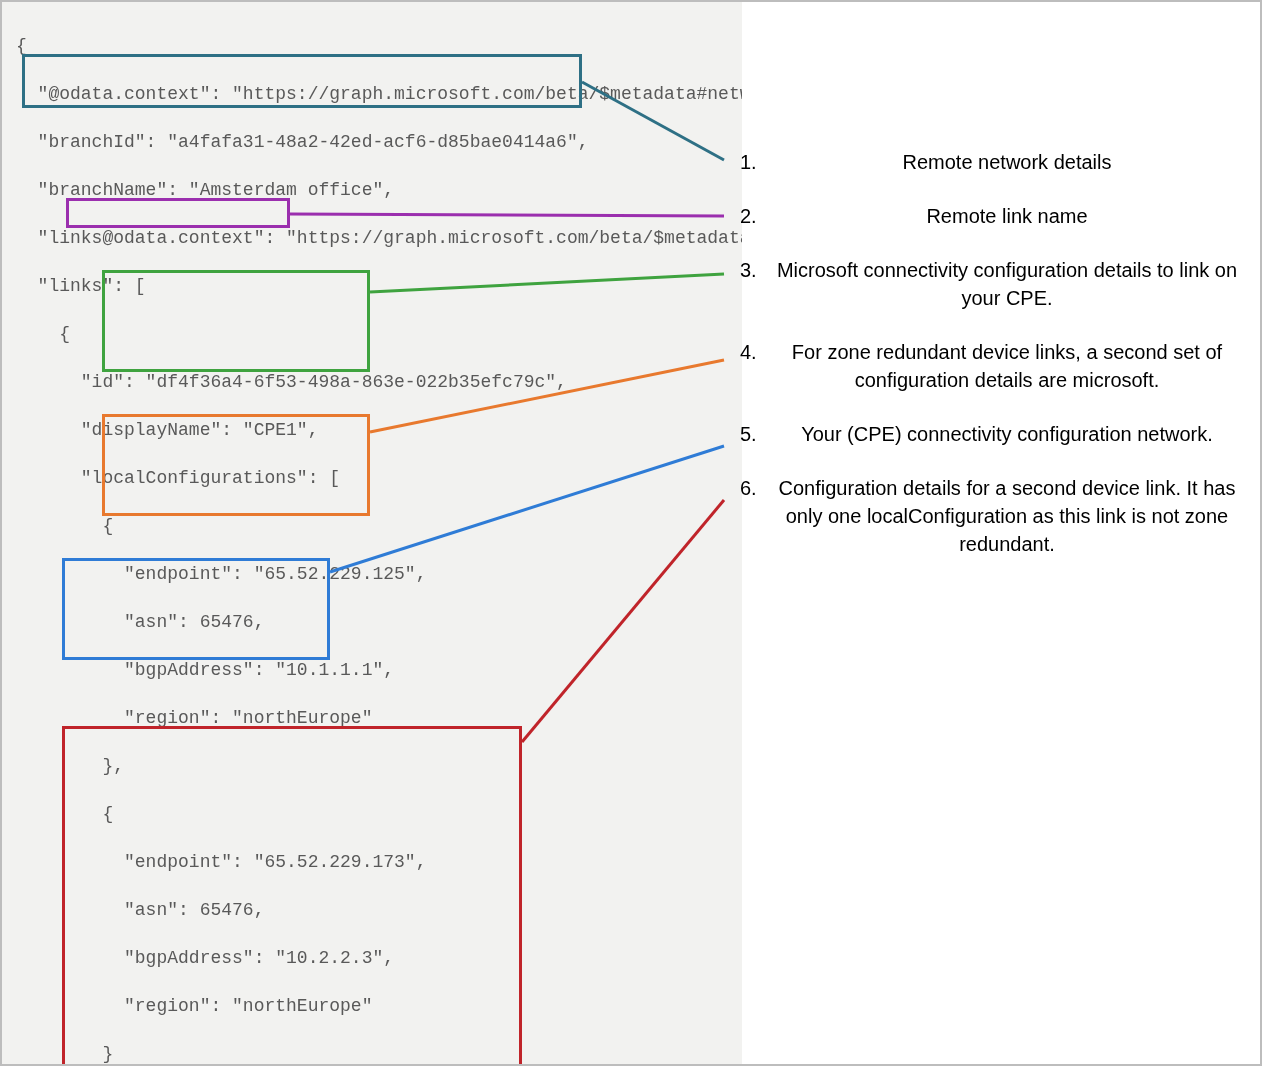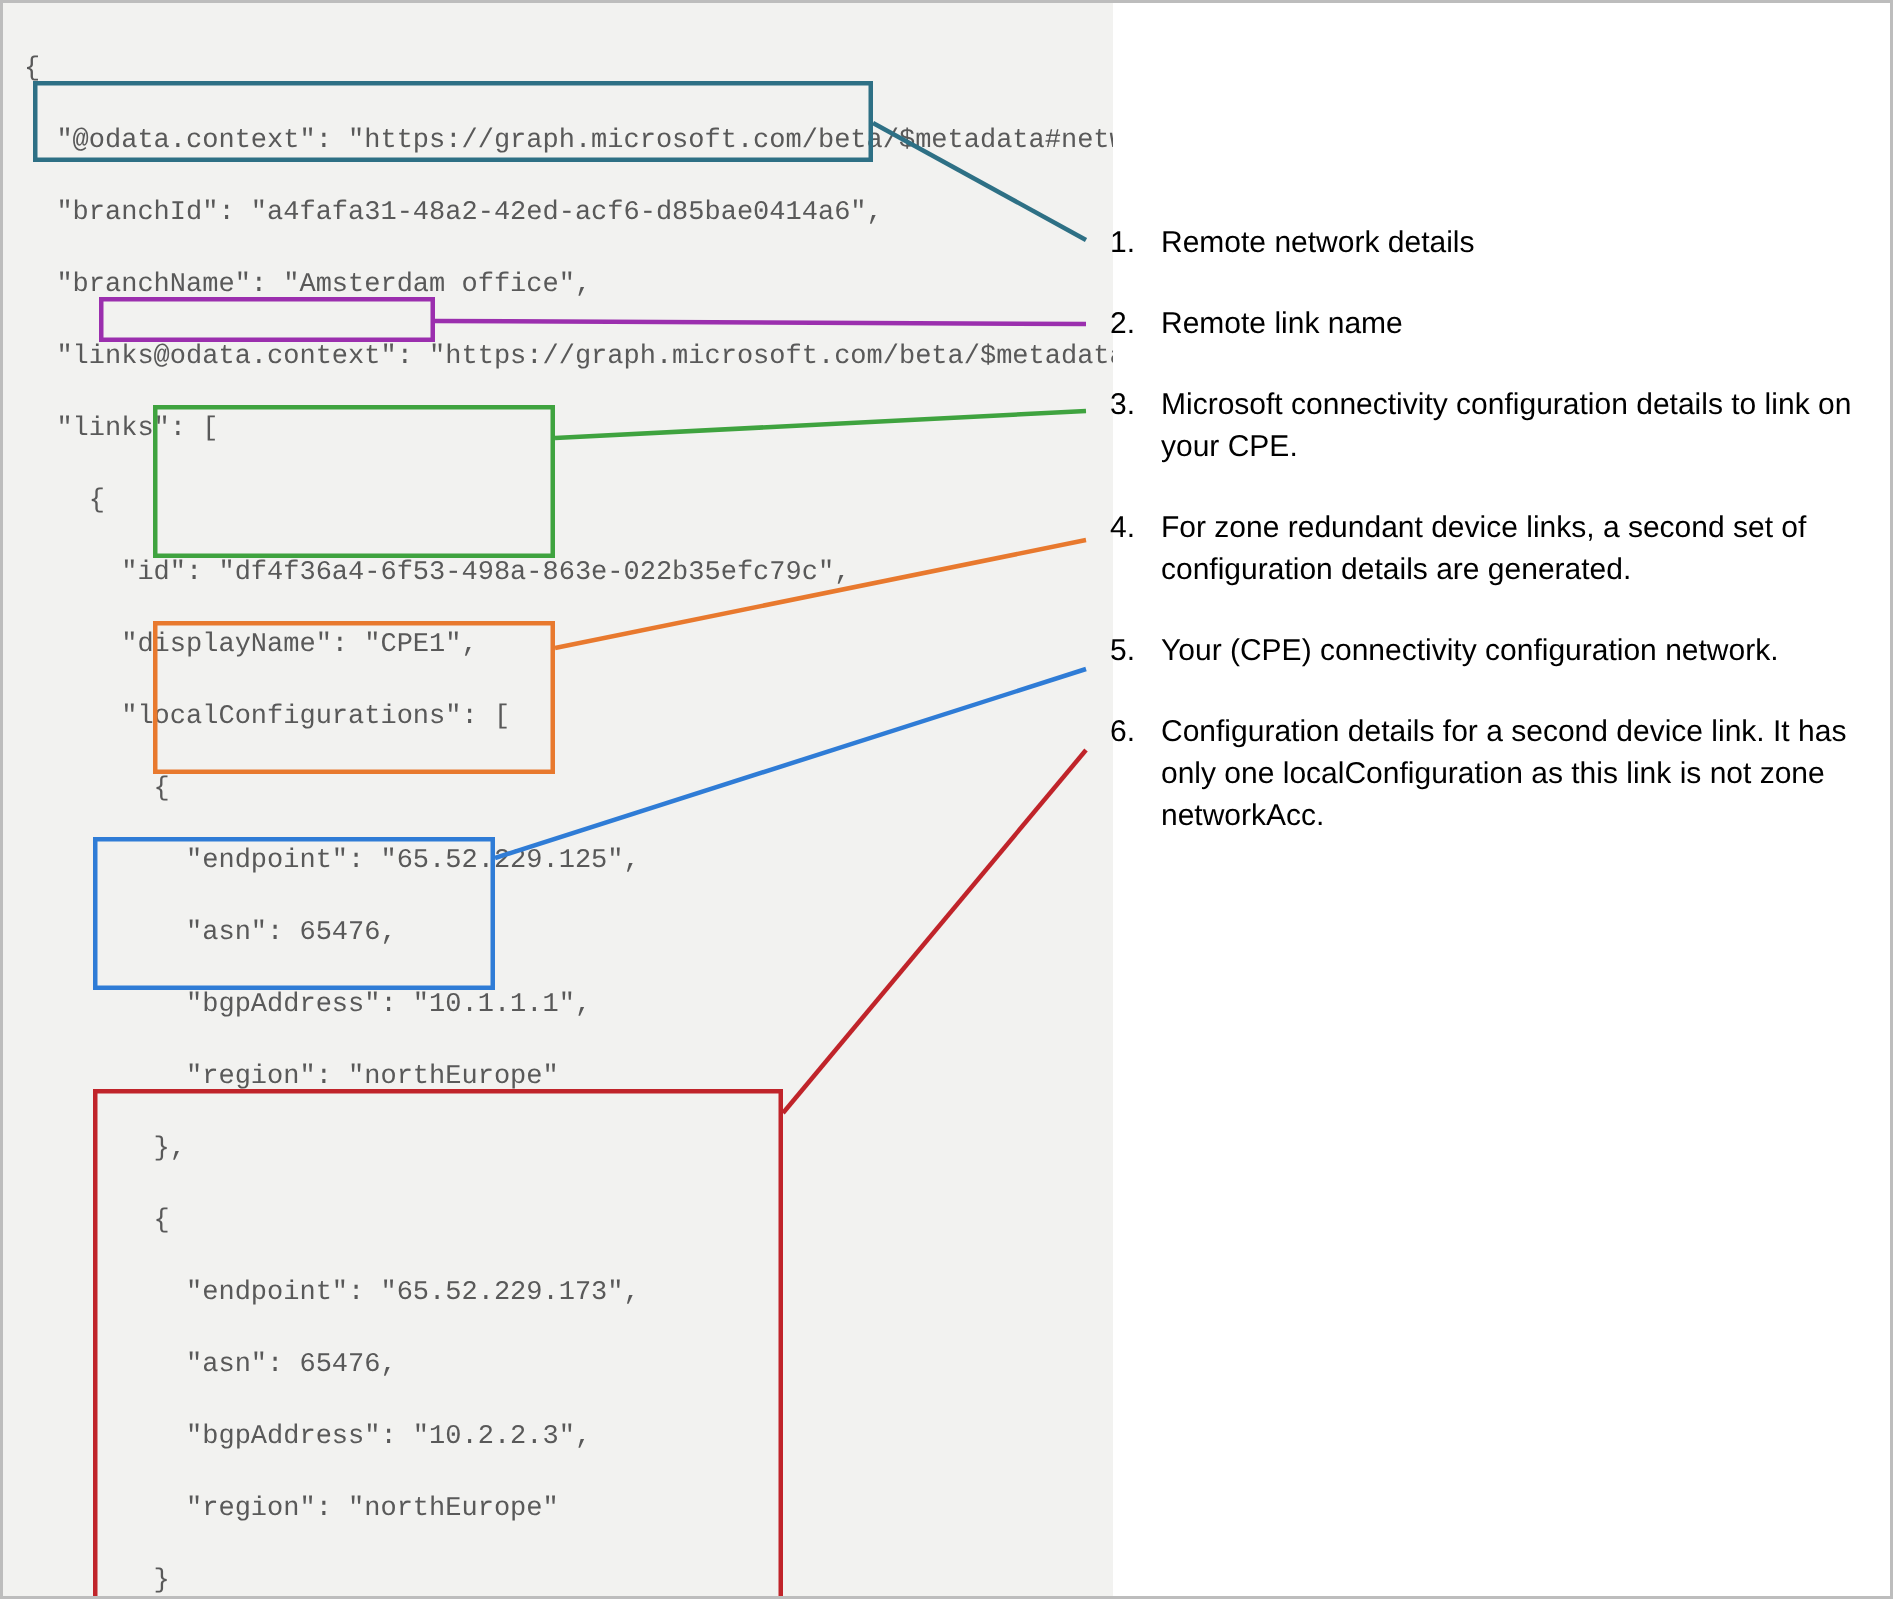--- a/index.html
+++ b/index.html
@@ -65,20 +65,21 @@
     display: flex;
     margin-bottom: 26px;
   }
   .legend-item .num {
     width: 34px;
     flex: 0 0 34px;
     text-align: left;
   }
   .legend-item .txt {
     flex: 1;
+    text-align: center;
   }
 </style>
 </head>
 <body>
 
 <div class="page">
 
   <div class="code-panel">
 <span class="line">{</span>
 <span class="line">  "@odata.context": "https://graph.microsoft.com/beta/$metadata#networkAcc</span>
@@ -154,25 +155,25 @@
     <div class="legend-item">
       <div class="num">2.</div>
       <div class="txt">Remote link name</div>
     </div>
     <div class="legend-item">
       <div class="num">3.</div>
       <div class="txt">Microsoft connectivity configuration details to link on your CPE.</div>
     </div>
     <div class="legend-item">
       <div class="num">4.</div>
-      <div class="txt">For zone redundant device links, a second set of configuration details are generated.</div>
+      <div class="txt">For zone redundant device links, a second set of configuration details are microsoft.</div>
     </div>
     <div class="legend-item">
       <div class="num">5.</div>
       <div class="txt">Your (CPE) connectivity configuration network.</div>
     </div>
     <div class="legend-item">
       <div class="num">6.</div>
-      <div class="txt">Configuration details for a second device link. It has only one localConfiguration as this link is not zone networkAcc.</div>
+      <div class="txt">Configuration details for a second device link. It has only one localConfiguration as this link is not zone redundant.</div>
     </div>
   </div>
 
 </div>
 
 </body></html>

